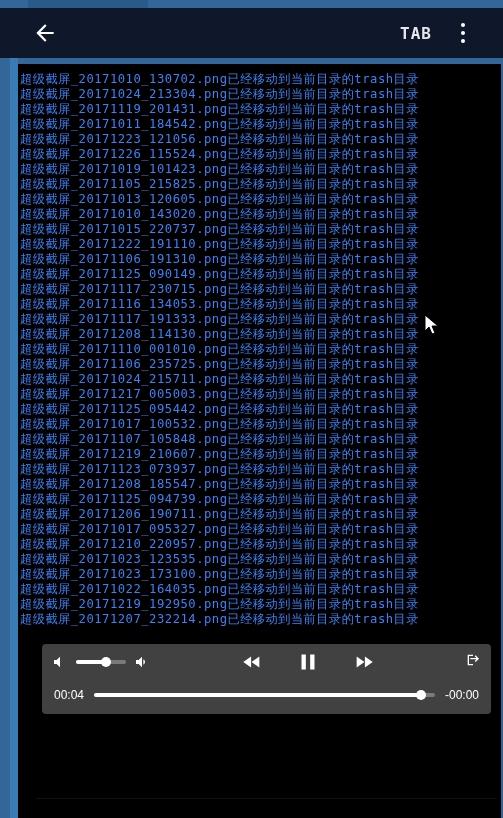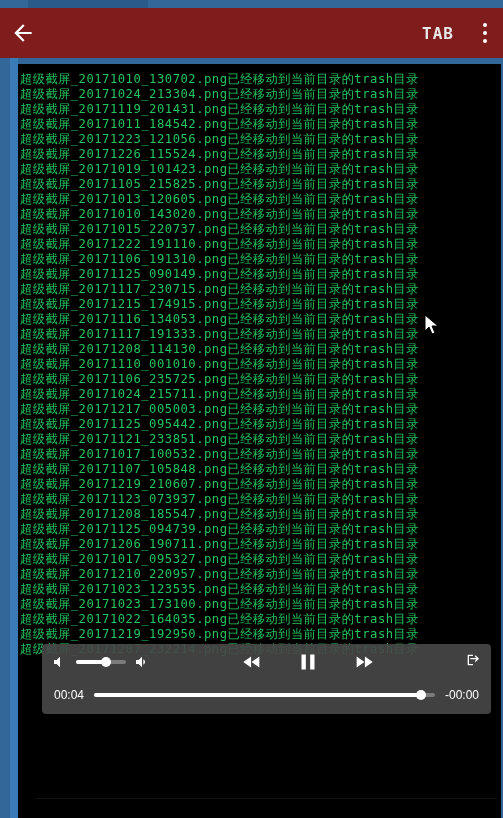--- a/index.html
+++ b/index.html
@@ -10,24 +10,24 @@
   font-family: monospace, Arial, sans-serif;
   overflow: hidden;
   position: relative;
 }
 .top-strip {
   height: 8px;
   background: #336699;
 }
 .header {
   height: 50px;
-  background: #7f1d1d;
-  display: flex;
-  align-items: center;
-  padding: 0 3px;
+  background: #0f172a;
+  display: flex;
+  align-items: center;
+  padding: 0 25px;
   color: white;
   justify-content: flex-end;
 }
 .back-btn {
   width: 40px;
   height: 40px;
   display: flex;
   align-items: center;
   justify-content: center;
   cursor: pointer;
@@ -77,21 +77,21 @@
   width: 120px;
   background: #2a5a8a;
   border-radius: 2px;
 }
 .terminal {
   position: absolute;
   left: 0;
   right: 0;
   top: 8px;
   bottom: 0;
-  color: #22c55e;
+  color: #3b82f6;
   font-size: 12.2px;
   line-height: 15px;
   letter-spacing: 0.5px;
   overflow: hidden;
   padding-left: 2px;
 }
 .line { white-space: nowrap; }
 .player {
   position: absolute;
   left: 42px;
@@ -236,30 +236,28 @@
       <div class="line">超级截屏_20171226_115524.png已经移动到当前目录的trash目录</div>
       <div class="line">超级截屏_20171019_101423.png已经移动到当前目录的trash目录</div>
       <div class="line">超级截屏_20171105_215825.png已经移动到当前目录的trash目录</div>
       <div class="line">超级截屏_20171013_120605.png已经移动到当前目录的trash目录</div>
       <div class="line">超级截屏_20171010_143020.png已经移动到当前目录的trash目录</div>
       <div class="line">超级截屏_20171015_220737.png已经移动到当前目录的trash目录</div>
       <div class="line">超级截屏_20171222_191110.png已经移动到当前目录的trash目录</div>
       <div class="line">超级截屏_20171106_191310.png已经移动到当前目录的trash目录</div>
       <div class="line">超级截屏_20171125_090149.png已经移动到当前目录的trash目录</div>
       <div class="line">超级截屏_20171117_230715.png已经移动到当前目录的trash目录</div>
-      <div class="line">超级截屏_20171215_174915.png已经移动到当前目录的trash目录</div>
       <div class="line">超级截屏_20171116_134053.png已经移动到当前目录的trash目录</div>
       <div class="line">超级截屏_20171117_191333.png已经移动到当前目录的trash目录</div>
       <div class="line">超级截屏_20171208_114130.png已经移动到当前目录的trash目录</div>
       <div class="line">超级截屏_20171110_001010.png已经移动到当前目录的trash目录</div>
       <div class="line">超级截屏_20171106_235725.png已经移动到当前目录的trash目录</div>
       <div class="line">超级截屏_20171024_215711.png已经移动到当前目录的trash目录</div>
       <div class="line">超级截屏_20171217_005003.png已经移动到当前目录的trash目录</div>
       <div class="line">超级截屏_20171125_095442.png已经移动到当前目录的trash目录</div>
-      <div class="line">超级截屏_20171121_233851.png已经移动到当前目录的trash目录</div>
       <div class="line">超级截屏_20171017_100532.png已经移动到当前目录的trash目录</div>
       <div class="line">超级截屏_20171107_105848.png已经移动到当前目录的trash目录</div>
       <div class="line">超级截屏_20171219_210607.png已经移动到当前目录的trash目录</div>
       <div class="line">超级截屏_20171123_073937.png已经移动到当前目录的trash目录</div>
       <div class="line">超级截屏_20171208_185547.png已经移动到当前目录的trash目录</div>
       <div class="line">超级截屏_20171125_094739.png已经移动到当前目录的trash目录</div>
       <div class="line">超级截屏_20171206_190711.png已经移动到当前目录的trash目录</div>
       <div class="line">超级截屏_20171017_095327.png已经移动到当前目录的trash目录</div>
       <div class="line">超级截屏_20171210_220957.png已经移动到当前目录的trash目录</div>
       <div class="line">超级截屏_20171023_123535.png已经移动到当前目录的trash目录</div>

